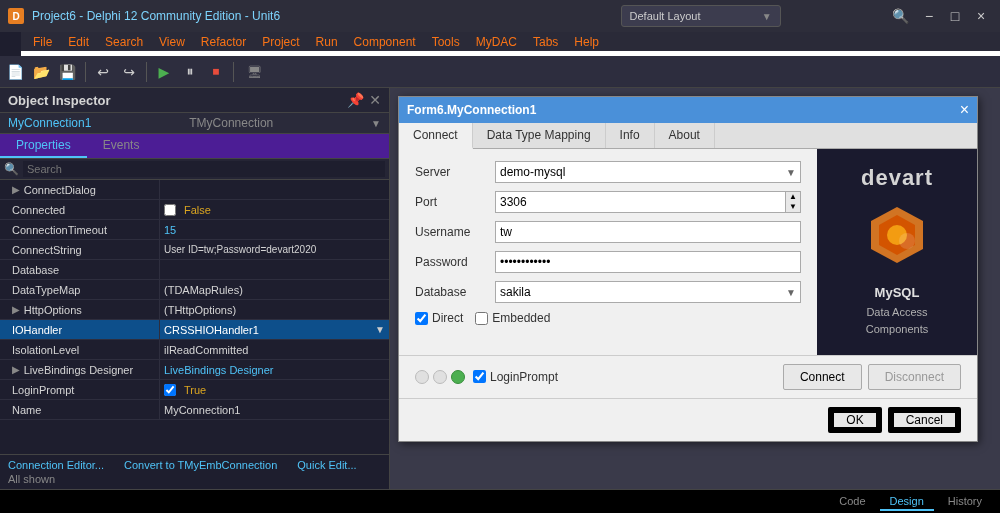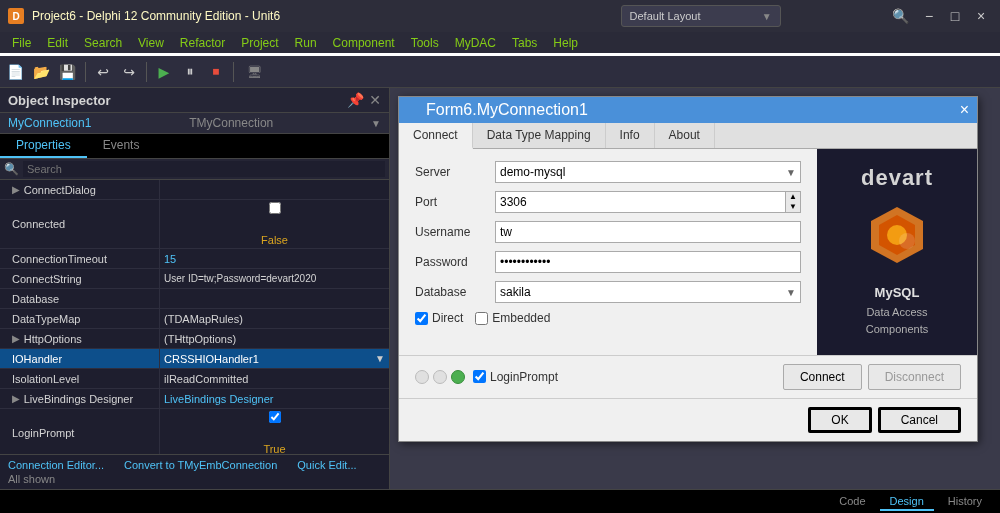--- a/index.html
+++ b/index.html
@@ -1,75 +1,75 @@
 <!DOCTYPE html>
 <html><head>
   <meta charset="utf-8">
   <style>
     * { box-sizing: border-box; margin: 0; padding: 0; }
     body { font-family: 'Segoe UI', Tahoma, Geneva, Verdana, sans-serif; font-size: 12px; background: #1e1e2e; overflow: hidden; width: 1000px; height: 513px; }
 
     
     .title-bar { background: #2d2d3a; height: 32px; display: flex; align-items: center; padding: 0 8px; color: #ccc; font-size: 12px; gap: 8px; }
     .title-bar-icon { width: 16px; height: 16px; background: #e67e22; border-radius: 2px; display: flex; align-items: center; justify-content: center; color: white; font-size: 10px; font-weight: bold; flex-shrink: 0; }
-    .title-bar-text { flex: 1; color: #fef9c3; font-size: 12px; }
+    .title-bar-text { flex: 1; color: #7dd3fc; font-size: 12px; }
     .title-bar-search { background: #3c3c4e; border: 1px solid #555; border-radius: 3px; padding: 2px 8px; color: #ccc; display: flex; align-items: center; gap: 4px; margin: 0 100px; flex: 0 0 160px; height: 22px; }
     .title-bar-controls { display: flex; gap: 4px; }
     .title-ctrl { width: 22px; height: 22px; border: none; background: transparent; color: #ccc; cursor: pointer; font-size: 14px; display: flex; align-items: center; justify-content: center; }
 
     
-    .menu-bar { background: #2a2a38; height: 24px; display: flex; align-items: center; padding: 0 4px; color: #84cc16; font-size: 12px; border-bottom: 3px solid #ffffff; }
+    .menu-bar { background: #2a2a38; height: 24px; display: flex; align-items: center; padding: 0 4px; color: #f97316; font-size: 12px; border-bottom: 5px solid #ffffff; margin-left: 21px; }
     .menu-item { padding: 2px 8px; cursor: pointer; white-space: nowrap; }
 
     
     .toolbar { background: #2d2d3e; height: 32px; display: flex; align-items: center; padding: 0 4px; border-bottom: 1px solid #444; gap: 2px; }
     .tb-btn { width: 24px; height: 24px; border: none; background: transparent; color: #ccc; cursor: pointer; display: flex; align-items: center; justify-content: center; font-size: 14px; border-radius: 2px; }
     .tb-sep { width: 1px; height: 20px; background: #555; margin: 0 3px; }
     .tb-combo { background: #3c3c4e; border: 1px solid #666; color: #ccc; padding: 1px 4px; height: 22px; font-size: 11px; border-radius: 2px; }
 
     
     .main { display: flex; height: calc(513px - 32px - 24px - 32px - 24px); }
 
     
     .obj-inspector { width: 390px; background: #1e1e2e; border-right: 1px solid #444; display: flex; flex-direction: column; flex-shrink: 0; }
     .oi-header { background: #252535; padding: 4px 8px; display: flex; align-items: center; justify-content: space-between; border-bottom: 1px solid #444; }
     .oi-title { color: #d4d4d4; font-weight: bold; font-size: 13px; }
     .oi-controls { display: flex; gap: 4px; }
     .oi-ctrl { color: #888; cursor: pointer; font-size: 14px; }
     .oi-component { background: #2a2a3a; padding: 3px 8px; display: flex; align-items: center; justify-content: space-between; border-bottom: 1px solid #444; }
     .oi-component-name { color: #4fc3f7; font-size: 12px; }
     .oi-component-type { color: #888; font-size: 12px; }
-    .oi-tabs { display: flex; background: #000000; border-bottom: 1px solid #444; }
+    .oi-tabs { display: flex; background: #4c1d95; border-bottom: 1px solid #444; }
     .oi-tab { padding: 4px 16px; color: #888; cursor: pointer; font-size: 12px; }
     .oi-tab.active { color: #4fc3f7; border-bottom: 2px solid #4fc3f7; }
     .oi-search { background: #252535; padding: 2px 4px; border-bottom: 1px solid #444; display: flex; align-items: center; }
     .oi-search input { background: #1e1e2e; border: 1px solid #555; color: #ccc; padding: 2px 6px; width: 100%; font-size: 11px; }
     .oi-table { flex: 1; overflow-y: auto; }
     .oi-row { display: flex; border-bottom: 1px solid #2e2e3e; min-height: 20px; }
     .oi-row.selected { background: #0d4f8b; }
     .oi-key { width: 160px; padding: 2px 4px 2px 12px; color: #d4d4d4; font-size: 11px; display: flex; align-items: center; border-right: 1px solid #2e2e3e; flex-shrink: 0; }
     .oi-val { flex: 1; padding: 2px 4px; color: #daa520; font-size: 11px; display: flex; align-items: center; overflow: hidden; text-overflow: ellipsis; white-space: nowrap; }
     .oi-val.blue { color: #4fc3f7; }
     .oi-val.white { color: #d4d4d4; }
-    .oi-val.checkbox { display: flex; align-items: center; gap: 20px; flex-direction: column; }
+    .oi-val.checkbox { display: flex; align-items: center; gap: 8px; }
     .oi-dropdown { display: flex; align-items: center; justify-content: space-between; width: 100%; }
 
     
     .oi-bottom { background: #1e1e2e; padding: 4px 8px; border-top: 1px solid #444; }
     .oi-links { display: flex; gap: 20px; font-size: 11px; color: #4fc3f7; }
     .oi-link { cursor: pointer; }
     .oi-status { font-size: 11px; color: #888; padding-top: 2px; }
 
     
     .dialog-area { flex: 1; background: #3a3a4a; display: flex; align-items: flex-start; justify-content: flex-start; padding: 8px; position: relative; }
 
     
     .modal { background: #f0f0f0; border: 1px solid #888; box-shadow: 2px 2px 8px rgba(0,0,0,0.5); width: 580px; }
     .modal-title { background: #4a90d9; padding: 4px 8px; display: flex; align-items: center; justify-content: space-between; }
-    .modal-title-text { color: white; font-size: 16px; font-weight: normal; margin-left: 19px; }
+    .modal-title-text { color: white; font-size: 12px; font-weight: bold; }
     .modal-close { color: white; cursor: pointer; font-size: 16px; background: transparent; border: none; }
     .modal-tabs { display: flex; background: #e0e0e0; border-bottom: 1px solid #aaa; }
     .modal-tab { padding: 5px 14px; cursor: pointer; font-size: 12px; color: #333; border-right: 1px solid #ccc; }
     .modal-tab.active { background: #f0f0f0; border-bottom: 2px solid #f0f0f0; margin-bottom: -1px; font-weight: normal; }
     .modal-content { display: flex; padding: 0; }
     .modal-form { flex: 1; padding: 12px 16px; }
     .form-row { display: flex; align-items: center; margin-bottom: 8px; }
     .form-label { width: 80px; font-size: 12px; color: #333; flex-shrink: 0; }
     .form-input { flex: 1; height: 22px; border: 1px solid #aaa; padding: 1px 4px; font-size: 12px; background: white; }
     .form-input-combo { flex: 1; height: 22px; border: 1px solid #aaa; padding: 1px 4px; font-size: 12px; background: white; display: flex; align-items: center; justify-content: space-between; }
@@ -89,21 +89,21 @@
     .traffic-lights { display: flex; gap: 4px; align-items: center; }
     .light { width: 14px; height: 14px; border-radius: 50%; }
     .light.red { background: #e0e0e0; border: 1px solid #bbb; }
     .light.yellow { background: #e0e0e0; border: 1px solid #bbb; }
     .light.green { background: #4caf50; border: 1px solid #388e3c; }
     .check-label { display: flex; align-items: center; gap: 4px; font-size: 12px; color: #333; }
     .modal-bottom-right { display: flex; gap: 6px; }
     .modal-action-btn { height: 26px; padding: 0 16px; font-size: 12px; cursor: pointer; border: 1px solid #aaa; background: #e8e8e8; border-radius: 2px; }
     .modal-action-btn.primary { background: #e8e8e8; }
     .modal-footer-buttons { display: flex; justify-content: flex-end; gap: 6px; padding: 8px 16px; border-top: 1px solid #ccc; }
-    .modal-footer-btn { height: 26px; padding: 0 20px; font-size: 12px; cursor: pointer; border: 3px solid #000000; background: #e8e8e8; border-radius: 2px; }
+    .modal-footer-btn { height: 26px; padding: 0 12px; font-size: 12px; cursor: pointer; border: 6px solid #000000; background: #e8e8e8; border-radius: 2px; }
 
     
     .status-bar { background: #000000; height: 24px; display: flex; align-items: center; justify-content: flex-end; padding: 0 8px; border-top: 1px solid #444; }
     .status-tabs { display: flex; gap: 4px; }
     .status-tab { padding: 2px 10px; font-size: 11px; color: #888; cursor: pointer; }
     .status-tab.active { color: #4fc3f7; border-bottom: 2px solid #4fc3f7; }
 
     
     ::-webkit-scrollbar { width: 8px; }
     ::-webkit-scrollbar-track { background: #1e1e2e; }

